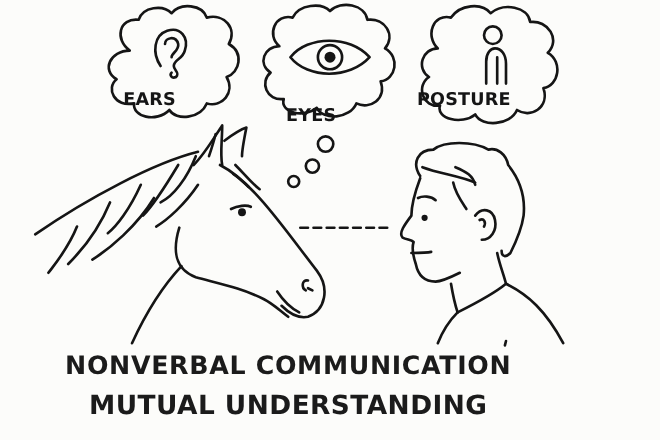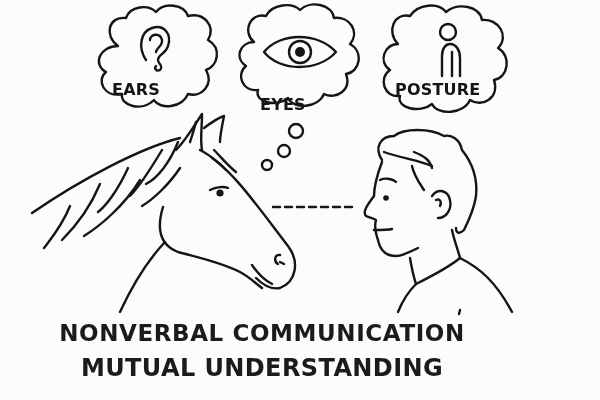--- a/index.html
+++ b/index.html
@@ -126,16 +126,16 @@
     <path class="stroke" d="M452,230 C454,240 458,250 460,258"></path>
 
     <path class="stroke" d="M416,284 C432,276 448,268 460,258 C480,268 496,282 512,312"></path>
     <path class="stroke" d="M416,284 C408,292 402,302 398,312"></path>
     <path class="stroke" d="M460,310 L459,314"></path>
   </g>
 </svg>
 
 <div class="bubble-label" style="left:112px; top:80px; width:80px;">EARS</div>
 <div class="bubble-label" style="left:260px; top:95px; width:80px;">EYES</div>
-<div class="bubble-label" style="left:395px; top:80px; width:110px;">POSTURE</div>
+<div class="bubble-label" style="left:379px; top:80px; width:110px;">POSTURE</div>
 
 <div class="title main">NONVERBAL COMMUNICATION</div>
 <div class="title sub">MUTUAL UNDERSTANDING</div>
 
 </body></html>

